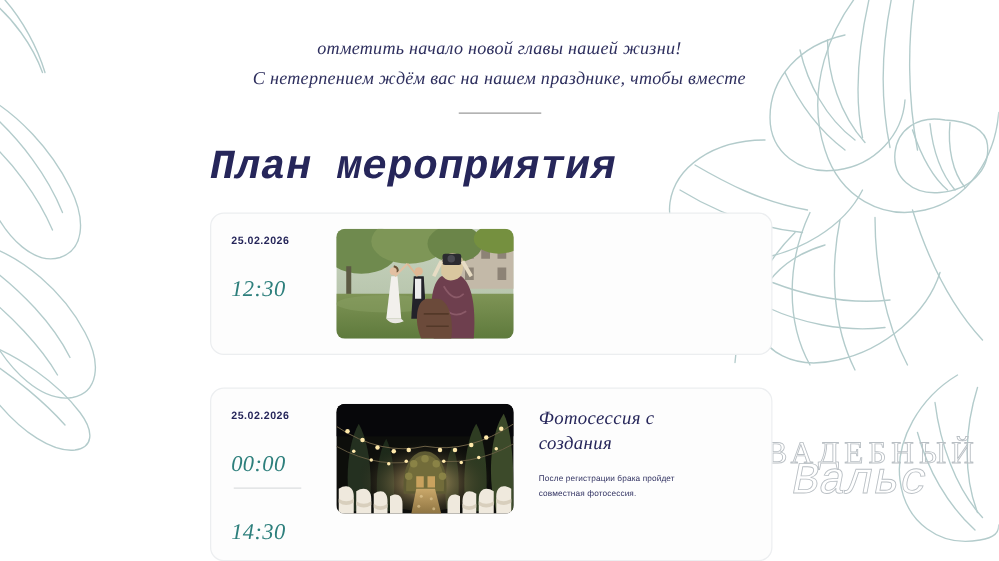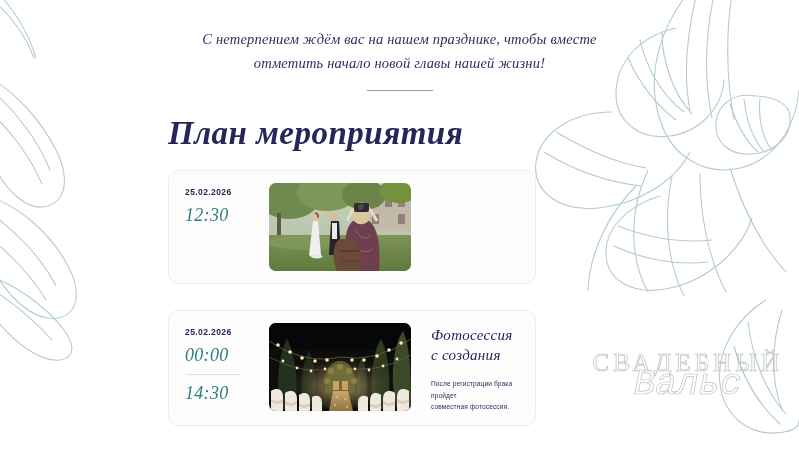--- a/index.html
+++ b/index.html
@@ -80,38 +80,38 @@
 
   .divider {
     width: 66px;
     height: 1px;
     background: #9a9a9a;
     margin: 14px auto 0 auto;
   }
 
   .section-title {
     margin: 26px 0 0 168px;
-    font-family: Liberation Serif, serif;
+    font-family: Liberation Mono, monospace;
     font-style: italic;
     font-size: 33px;
     color: #26265a;
     letter-spacing: 0.5px;
     line-height: 1;
   }
 
   .cards {
     margin-top: 20px;
     margin-left: 168px;
     width: 458px;
   }
 
   .card {
     position: relative;
     box-sizing: border-box;
-    width: 368px;
+    width: 450px;
     background: #fdfdfd;
     border: 1px solid #eceef0;
     border-radius: 11px;
     margin-bottom: 26px;
     padding: 12px 14px 12px 16px;
     display: flex;
     align-items: flex-start;
     min-height: 100px;
   }
 
@@ -128,21 +128,21 @@
     letter-spacing: 0.4px;
     color: #26265a;
     white-space: nowrap;
   }
 
   .time {
     font-family: "Liberation Serif", serif;
     font-style: italic;
     font-size: 18px;
     color: #2d7f7c;
-    margin-top: 8px;
+    margin-top: 24px;
     letter-spacing: 0.3px;
   }
 
   .time-sep {
     width: 54px;
     height: 1px;
     background: #dcdee0;
     margin: 8px 0 0 2px;
   }
 
@@ -245,22 +245,22 @@
 </svg>
 
 <div class="watermark">
   <div class="wm-top">СВАДЕБНЫЙ</div>
   <div class="wm-bot">Вальс</div>
 </div>
 
 <div class="page">
 
   <div class="intro">
+    <div>отметить начало новой главы нашей жизни!</div>
     <div>С нетерпением ждём вас на нашем празднике, чтобы вместе</div>
-    <div>отметить начало новой главы нашей жизни!</div>
   </div>
 
   <div class="divider"></div>
 
   <h1 class="section-title">План мероприятия</h1>
 
   <div class="cards">
 
     <div class="card">
       <div class="col-time">

